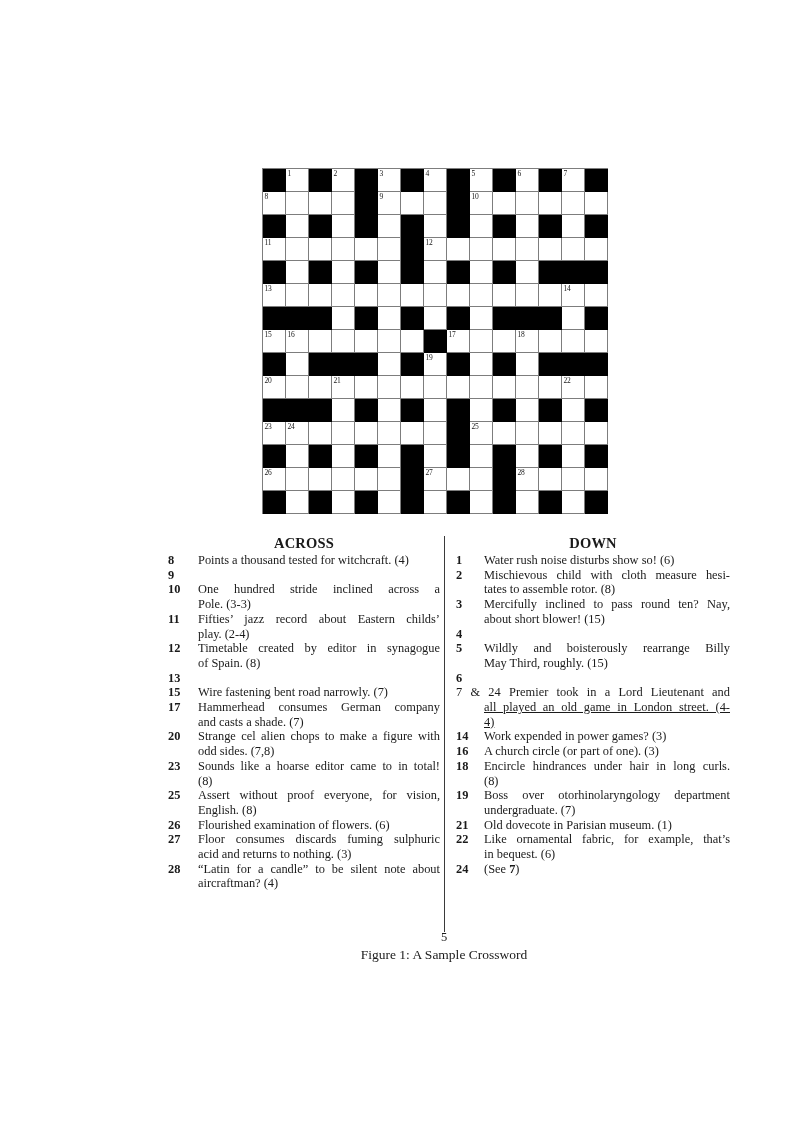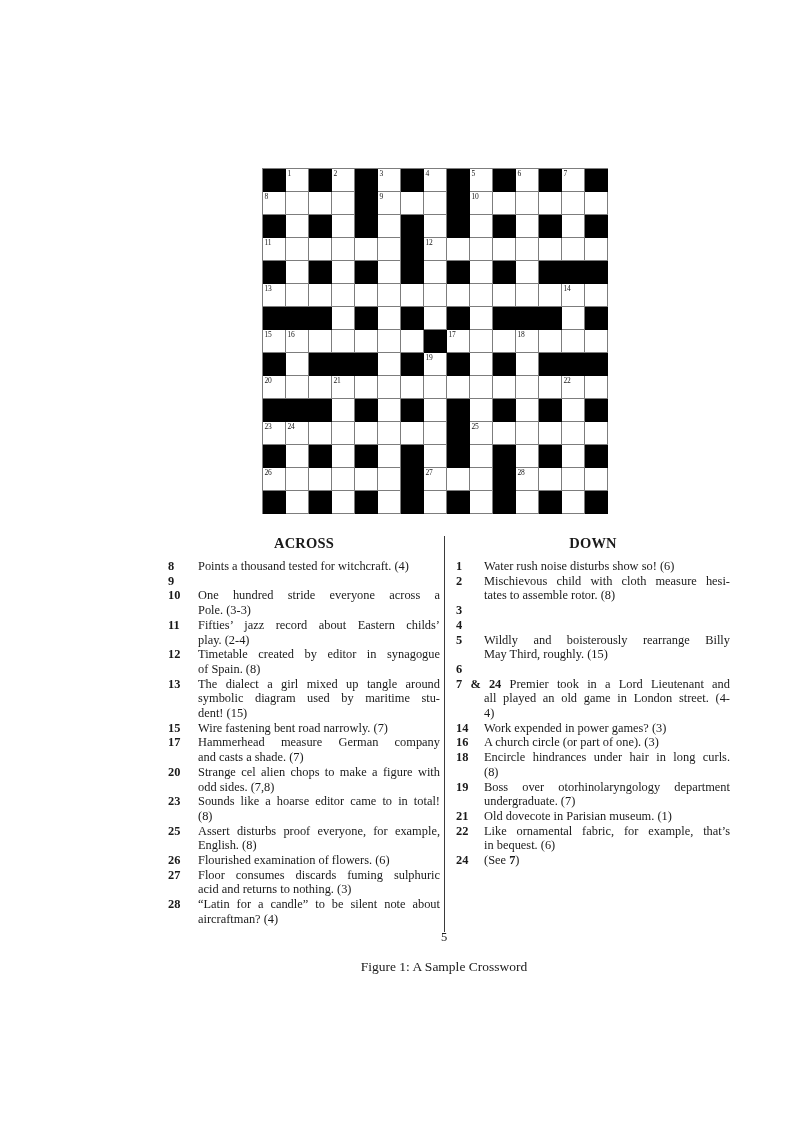--- a/index.html
+++ b/index.html
@@ -59,21 +59,21 @@
     line-height: 14.7px;
   }
   #across-col { left: 168px; width: 272px; }
   #down-col   { left: 456px; width: 274px; }
 
   .colhead {
     text-align: center;
     font-weight: bold;
     font-size: 14.5px;
     line-height: 16px;
-    margin-bottom: 8px;
+    margin-bottom: 2px;
     letter-spacing: 0.2px;
   }
 
   .clue { display: flex; }
   .cnum {
     flex: 0 0 auto;
     font-weight: bold;
   }
   #across-col .cnum { width: 30px; }
   #down-col   .cnum { width: 28px; }
@@ -84,22 +84,22 @@
     white-space: nowrap;
   }
   .cline.just {
     white-space: normal;
     text-align: justify;
     text-align-last: justify;
   }
 
   
   .clue.wide { display: block; }
-  .clue.wide .cline.hang { padding-left: 28px; }
-  .cnum-inline { font-weight: bold; }
+  .clue.wide .cline.hang { padding-left: 28px; text-decoration: underline; }
+  .cnum-inline { font-weight: normal; }
 
   
   #divider {
     position: absolute;
     left: 444px;
     top: 536px;
     width: 1px;
     height: 396px;
     background: #3a3a3a;
   }
@@ -112,21 +112,20 @@
     line-height: 15px;
   }
   #caption {
     position: absolute;
     left: 444px;
     top: 946px;
     transform: translateX(-50%);
     font-size: 13.5px;
     line-height: 17px;
     white-space: nowrap;
-    margin-top: 12px;
   }
 </style>
 </head>
 <body>
 
 <div id="page">
 
   <div id="grid">
       <div class="cell b"></div>
       <div class="cell">
@@ -419,77 +418,72 @@
           <div class="ctext">
             <div class="cline">Points a thousand tested for witchcraft. (4)</div>
           </div>
         </div>
         <div class="clue">
           <div class="cnum">9</div>
         </div>
         <div class="clue">
           <div class="cnum">10</div>
           <div class="ctext">
-            <div class="cline just">One hundred stride everyone across a</div>
+            <div class="cline just">One hundred stride inclined across a</div>
             <div class="cline">Pole. (3-3)</div>
           </div>
         </div>
         <div class="clue">
           <div class="cnum">11</div>
           <div class="ctext">
             <div class="cline just">Fifties’ jazz record about Eastern childs’</div>
             <div class="cline">play. (2-4)</div>
           </div>
         </div>
         <div class="clue">
           <div class="cnum">12</div>
           <div class="ctext">
             <div class="cline just">Timetable created by editor in synagogue</div>
             <div class="cline">of Spain. (8)</div>
           </div>
         </div>
         <div class="clue">
           <div class="cnum">13</div>
-          <div class="ctext">
-            <div class="cline just">The dialect a girl mixed up tangle around</div>
-            <div class="cline just">symbolic diagram used by maritime stu-</div>
-            <div class="cline">dent! (15)</div>
-          </div>
         </div>
         <div class="clue">
           <div class="cnum">15</div>
           <div class="ctext">
             <div class="cline">Wire fastening bent road narrowly. (7)</div>
           </div>
         </div>
         <div class="clue">
           <div class="cnum">17</div>
           <div class="ctext">
-            <div class="cline just">Hammerhead measure German company</div>
+            <div class="cline just">Hammerhead consumes German company</div>
             <div class="cline">and casts a shade. (7)</div>
           </div>
         </div>
         <div class="clue">
           <div class="cnum">20</div>
           <div class="ctext">
             <div class="cline just">Strange cel alien chops to make a figure with</div>
             <div class="cline">odd sides. (7,8)</div>
           </div>
         </div>
         <div class="clue">
           <div class="cnum">23</div>
           <div class="ctext">
             <div class="cline just">Sounds like a hoarse editor came to in total!</div>
             <div class="cline">(8)</div>
           </div>
         </div>
         <div class="clue">
           <div class="cnum">25</div>
           <div class="ctext">
-            <div class="cline just">Assert disturbs proof everyone, for example,</div>
+            <div class="cline just">Assert without proof everyone, for vision,</div>
             <div class="cline">English. (8)</div>
           </div>
         </div>
         <div class="clue">
           <div class="cnum">26</div>
           <div class="ctext">
             <div class="cline">Flourished examination of flowers. (6)</div>
           </div>
         </div>
         <div class="clue">
@@ -522,20 +516,24 @@
         </div>
         <div class="clue">
           <div class="cnum">2</div>
           <div class="ctext">
             <div class="cline just">Mischievous child with cloth measure hesi-</div>
             <div class="cline">tates to assemble rotor. (8)</div>
           </div>
         </div>
         <div class="clue">
           <div class="cnum">3</div>
+          <div class="ctext">
+            <div class="cline just">Mercifully inclined to pass round ten? Nay,</div>
+            <div class="cline">about short blower! (15)</div>
+          </div>
         </div>
         <div class="clue">
           <div class="cnum">4</div>
         </div>
         <div class="clue">
           <div class="cnum">5</div>
           <div class="ctext">
             <div class="cline just">Wildly and boisterously rearrange Billy</div>
             <div class="cline">May Third, roughly. (15)</div>
           </div>

